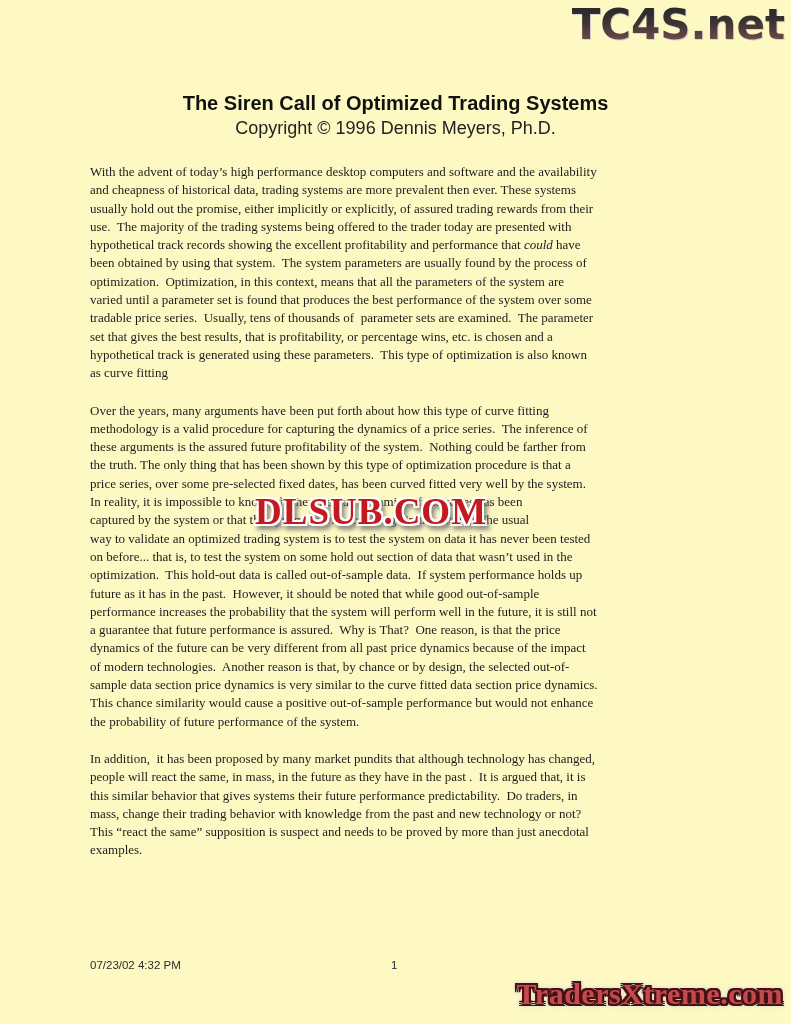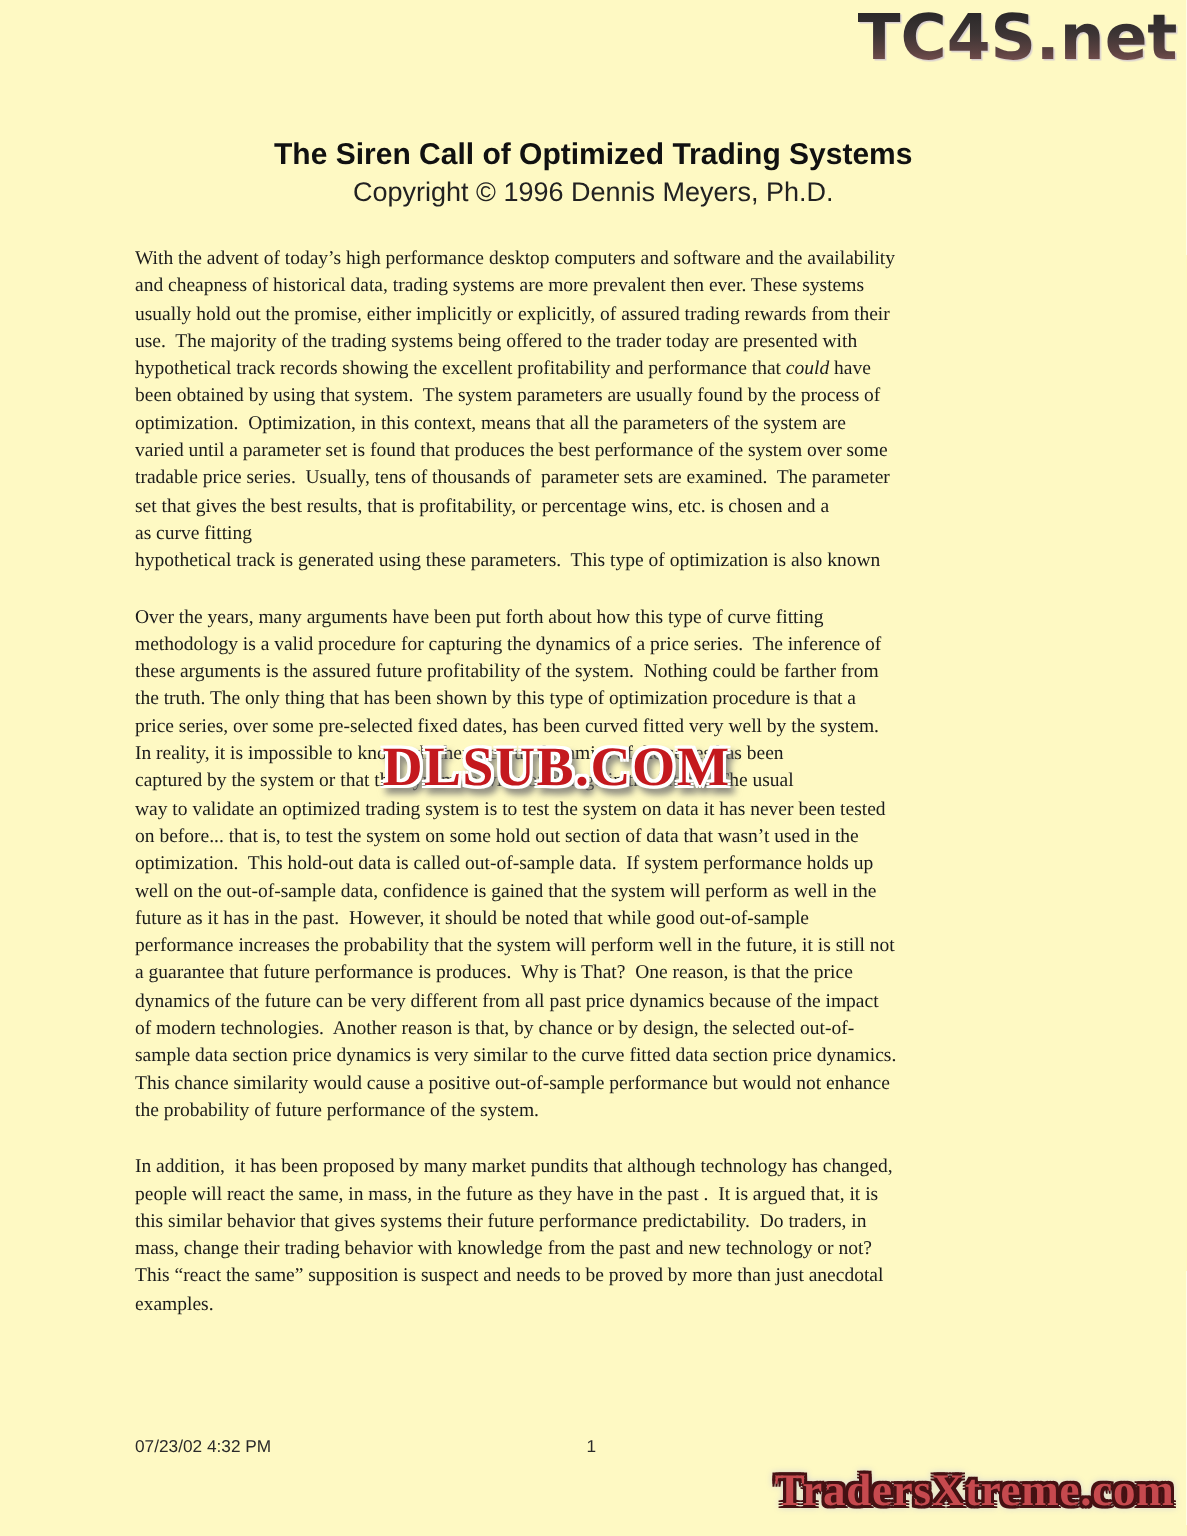--- a/index.html
+++ b/index.html
@@ -137,38 +137,37 @@
         <div class="line"><span>With the advent of today’s high performance desktop computers and software and the availability</span></div>
         <div class="line"><span>and cheapness of historical data, trading systems are more prevalent then ever. These systems</span></div>
         <div class="line"><span>usually hold out the promise, either implicitly or explicitly, of assured trading rewards from their</span></div>
         <div class="line"><span>use.  The majority of the trading systems being offered to the trader today are presented with</span></div>
         <div class="line"><span>hypothetical track records showing the excellent profitability and performance that </span><i>could</i><span> have</span></div>
         <div class="line"><span>been obtained by using that system.  The system parameters are usually found by the process of</span></div>
         <div class="line"><span>optimization.  Optimization, in this context, means that all the parameters of the system are</span></div>
         <div class="line"><span>varied until a parameter set is found that produces the best performance of the system over some</span></div>
         <div class="line"><span>tradable price series.  Usually, tens of thousands of  parameter sets are examined.  The parameter</span></div>
         <div class="line"><span>set that gives the best results, that is profitability, or percentage wins, etc. is chosen and a</span></div>
+        <div class="line"><span>hypothetical track is generated using these parameters.  This type of optimization is also known</span></div>
         <div class="line"><span>as curve fitting</span></div>
-        <div class="line"><span>hypothetical track is generated using these parameters.  This type of optimization is also known</span></div>
       </div>
       <div class="para">
         <div class="line"><span>Over the years, many arguments have been put forth about how this type of curve fitting</span></div>
         <div class="line"><span>methodology is a valid procedure for capturing the dynamics of a price series.  The inference of</span></div>
         <div class="line"><span>these arguments is the assured future profitability of the system.  Nothing could be farther from</span></div>
         <div class="line"><span>the truth. The only thing that has been shown by this type of optimization procedure is that a</span></div>
         <div class="line"><span>price series, over some pre-selected fixed dates, has been curved fitted very well by the system.</span></div>
         <div class="line"><span>In reality, it is impossible to know whether the true dynamics of the series has been</span></div>
         <div class="line"><span>captured by the system or that the dynamics will not change in the future.  The usual</span></div>
         <div class="line"><span>way to validate an optimized trading system is to test the system on data it has never been tested</span></div>
         <div class="line"><span>on before... that is, to test the system on some hold out section of data that wasn’t used in the</span></div>
         <div class="line"><span>optimization.  This hold-out data is called out-of-sample data.  If system performance holds up</span></div>
-        <div class="line"><span>well on the out-of-sample data, confidence is gained that the system will perform as well in the</span></div>
         <div class="line"><span>future as it has in the past.  However, it should be noted that while good out-of-sample</span></div>
         <div class="line"><span>performance increases the probability that the system will perform well in the future, it is still not</span></div>
-        <div class="line"><span>a guarantee that future performance is produces.  Why is That?  One reason, is that the price</span></div>
+        <div class="line"><span>a guarantee that future performance is assured.  Why is That?  One reason, is that the price</span></div>
         <div class="line"><span>dynamics of the future can be very different from all past price dynamics because of the impact</span></div>
         <div class="line"><span>of modern technologies.  Another reason is that, by chance or by design, the selected out-of-</span></div>
         <div class="line"><span>sample data section price dynamics is very similar to the curve fitted data section price dynamics.</span></div>
         <div class="line"><span>This chance similarity would cause a positive out-of-sample performance but would not enhance</span></div>
         <div class="line"><span>the probability of future performance of the system.</span></div>
       </div>
       <div class="para">
         <div class="line"><span>In addition,  it has been proposed by many market pundits that although technology has changed,</span></div>
         <div class="line"><span>people will react the same, in mass, in the future as they have in the past .  It is argued that, it is</span></div>
         <div class="line"><span>this similar behavior that gives systems their future performance predictability.  Do traders, in</span></div>

